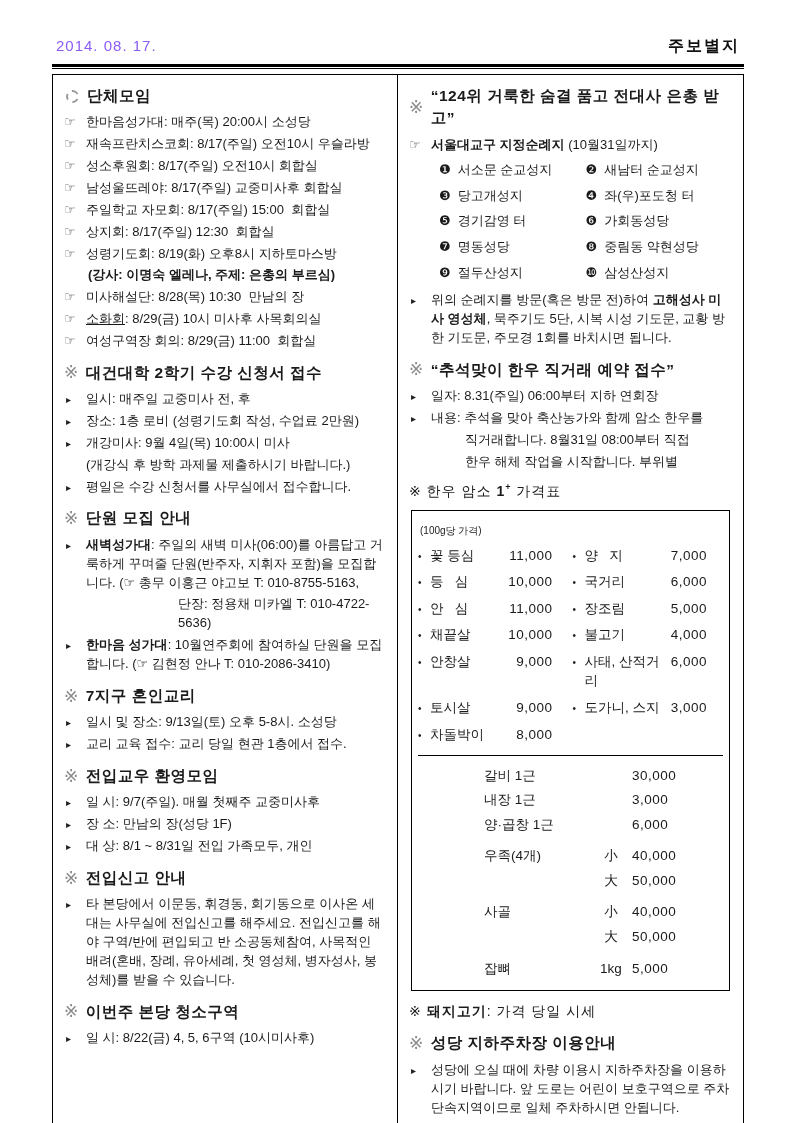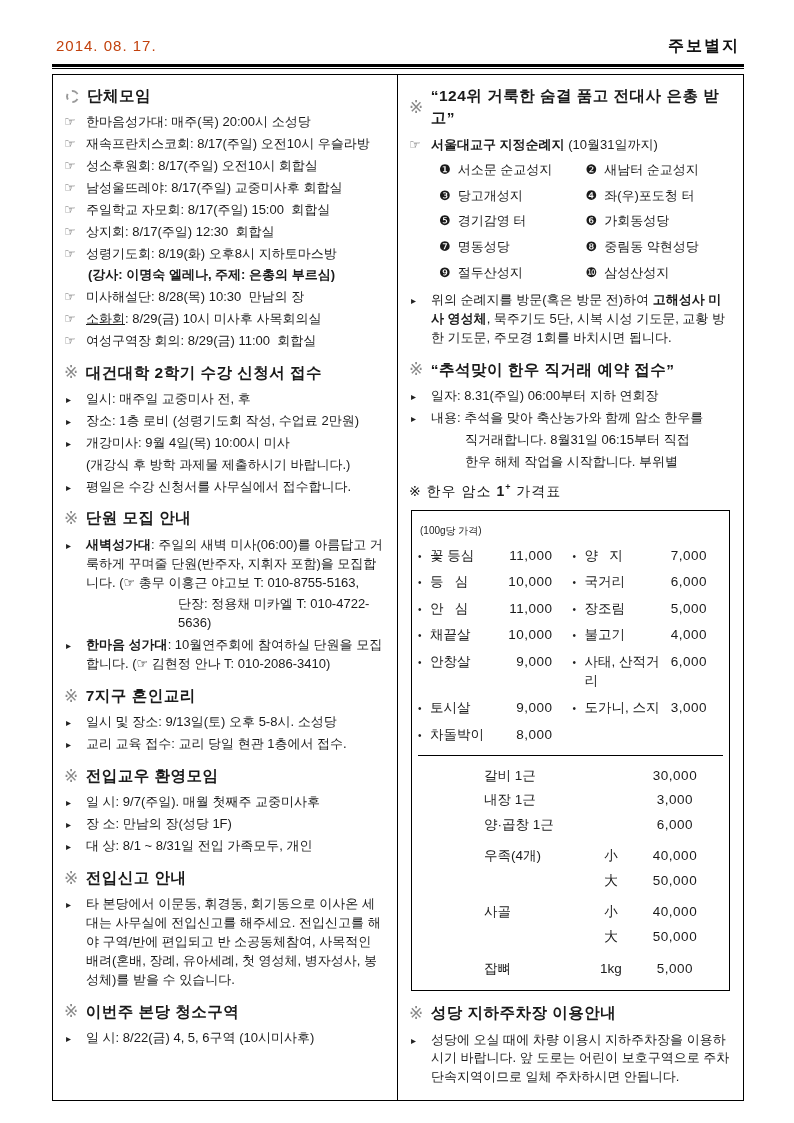--- a/index.html
+++ b/index.html
@@ -5,21 +5,21 @@
   * { margin: 0; padding: 0; box-sizing: border-box; }
   html, body { background: #ffffff; }
   body {
     width: 794px; height: 1123px;
     font-family: "Liberation Sans", "DejaVu Sans", sans-serif;
     color: #1a1a1a;
     padding: 36px 50px 0 52px;
     position: relative;
   }
   .header-row { display: flex; justify-content: space-between; align-items: baseline; padding: 0 4px; }
-  .header-date { font-size: 15px; letter-spacing: 1px; color: #c2410c; }
+  .header-date { font-size: 15px; letter-spacing: 1px; color: #8b5cf6; }
   .header-title { font-size: 16px; font-weight: bold; letter-spacing: 2px; color: #111; }
   .double-rule { margin-top: 7px; height: 5px; border-top: 3px solid #000; border-bottom: 1px solid #000; }
 
   .content-box { margin-top: 5px; border: 1.5px solid #000; display: flex; min-height: 962px; }
   .col { width: 50%; padding: 8px 11px 10px 11px; font-size: 13px; line-height: 1.45; }
   .col-left { border-right: 1.5px solid #000; }
 
   .sec-h { display: flex; align-items: center; margin: 11px 0 6px 0; font-size: 15.5px; font-weight: bold; letter-spacing: 0.5px; }
   .sec-h:first-child { margin-top: 2px; }
   .hmark { color: #8a8a8a; font-weight: normal; font-size: 17px; margin-right: 7px; line-height: 1; }
@@ -47,21 +47,21 @@
   .cut { display: flex; align-items: baseline; padding: 3.5px 0; font-size: 13.5px; }
   .dot { flex: none; width: 12px; color: #222; font-size: 10px; }
   .cut-name { white-space: pre-wrap; }
   .cut-price { margin-left: auto; padding-right: 16px; letter-spacing: 0.5px; }
   .bulk-section { border-top: 1.5px solid #000; margin-top: 7px; padding-top: 10px; }
   .bulk-group { margin-bottom: 12px; }
   .bulk-group:last-child { margin-bottom: 0; }
   .bulk-row { display: grid; grid-template-columns: 106px 42px 86px; margin: 0 0 5px 66px; font-size: 13.5px; }
   .bulk-row:last-child { margin-bottom: 0; }
   .bulk-size { text-align: center; }
-  .bulk-price { text-align: center; letter-spacing: 0.5px; }
+  .bulk-price { text-align: left; letter-spacing: 0.5px; }
 </style>
 </head>
 <body>
 
 <div class="header-row">
   <span class="header-date">2014. 08. 17.</span>
   <span class="header-title">주보별지</span>
 </div>
 <div class="double-rule"></div>
 
@@ -258,21 +258,21 @@
       </div>
       <div class="li">
         <span class="marker tri">▸</span>
         <div class="li-text"><span>일자: 8.31(주일) 06:00부터 지하 연회장</span></div>
       </div>
       <div class="li">
         <span class="marker tri">▸</span>
         <div class="li-text"><span>내용: 추석을 맞아 축산농가와 함께 암소 한우를</span></div>
       </div>
       <div class="li sub">
-        <div class="li-text" style="padding-left: 34px;"><span>직거래합니다. 8월31일 06:15부터 직접</span></div>
+        <div class="li-text" style="padding-left: 34px;"><span>직거래합니다. 8월31일 08:00부터 직접</span></div>
       </div>
       <div class="li sub">
         <div class="li-text" style="padding-left: 34px;"><span>한우 해체 작업을 시작합니다. 부위별</span></div>
       </div>
       <div class="center-line"><span>※ 한우 암소 </span><span class="b ">1</span><sup>+</sup><span> 가격표</span></div>
       <div class="price-table" id="price-table">
     <div class="pt-note">(100g당 가격)</div>
     <div class="cuts-grid">
           <div class="cut">
             <span class="dot">•</span>
@@ -385,20 +385,21 @@
           </div>
           <div class="bulk-group">
             <div class="bulk-row">
               <span class="bulk-name">잡뼈</span>
               <span class="bulk-size">1kg</span>
               <span class="bulk-price">5,000</span>
             </div>
           </div>
         </div>
   </div>
+      <div class="center-line"><span>※ </span><span class="b ">돼지고기</span><span>: 가격 당일 시세</span></div>
       <div class="sec-h">
         <span class="hmark">※</span>
         <span class="sec-title"><span>성당 지하주차장 이용안내</span></span>
       </div>
       <div class="li">
         <span class="marker tri">▸</span>
         <div class="li-text"><span>성당에 오실 때에 차량 이용시 지하주차장을 이용하시기 바랍니다. 앞 도로는 어린이 보호구역으로 주차 단속지역이므로 일체 주차하시면 안됩니다.</span></div>
       </div>
     </div>
 </div>

